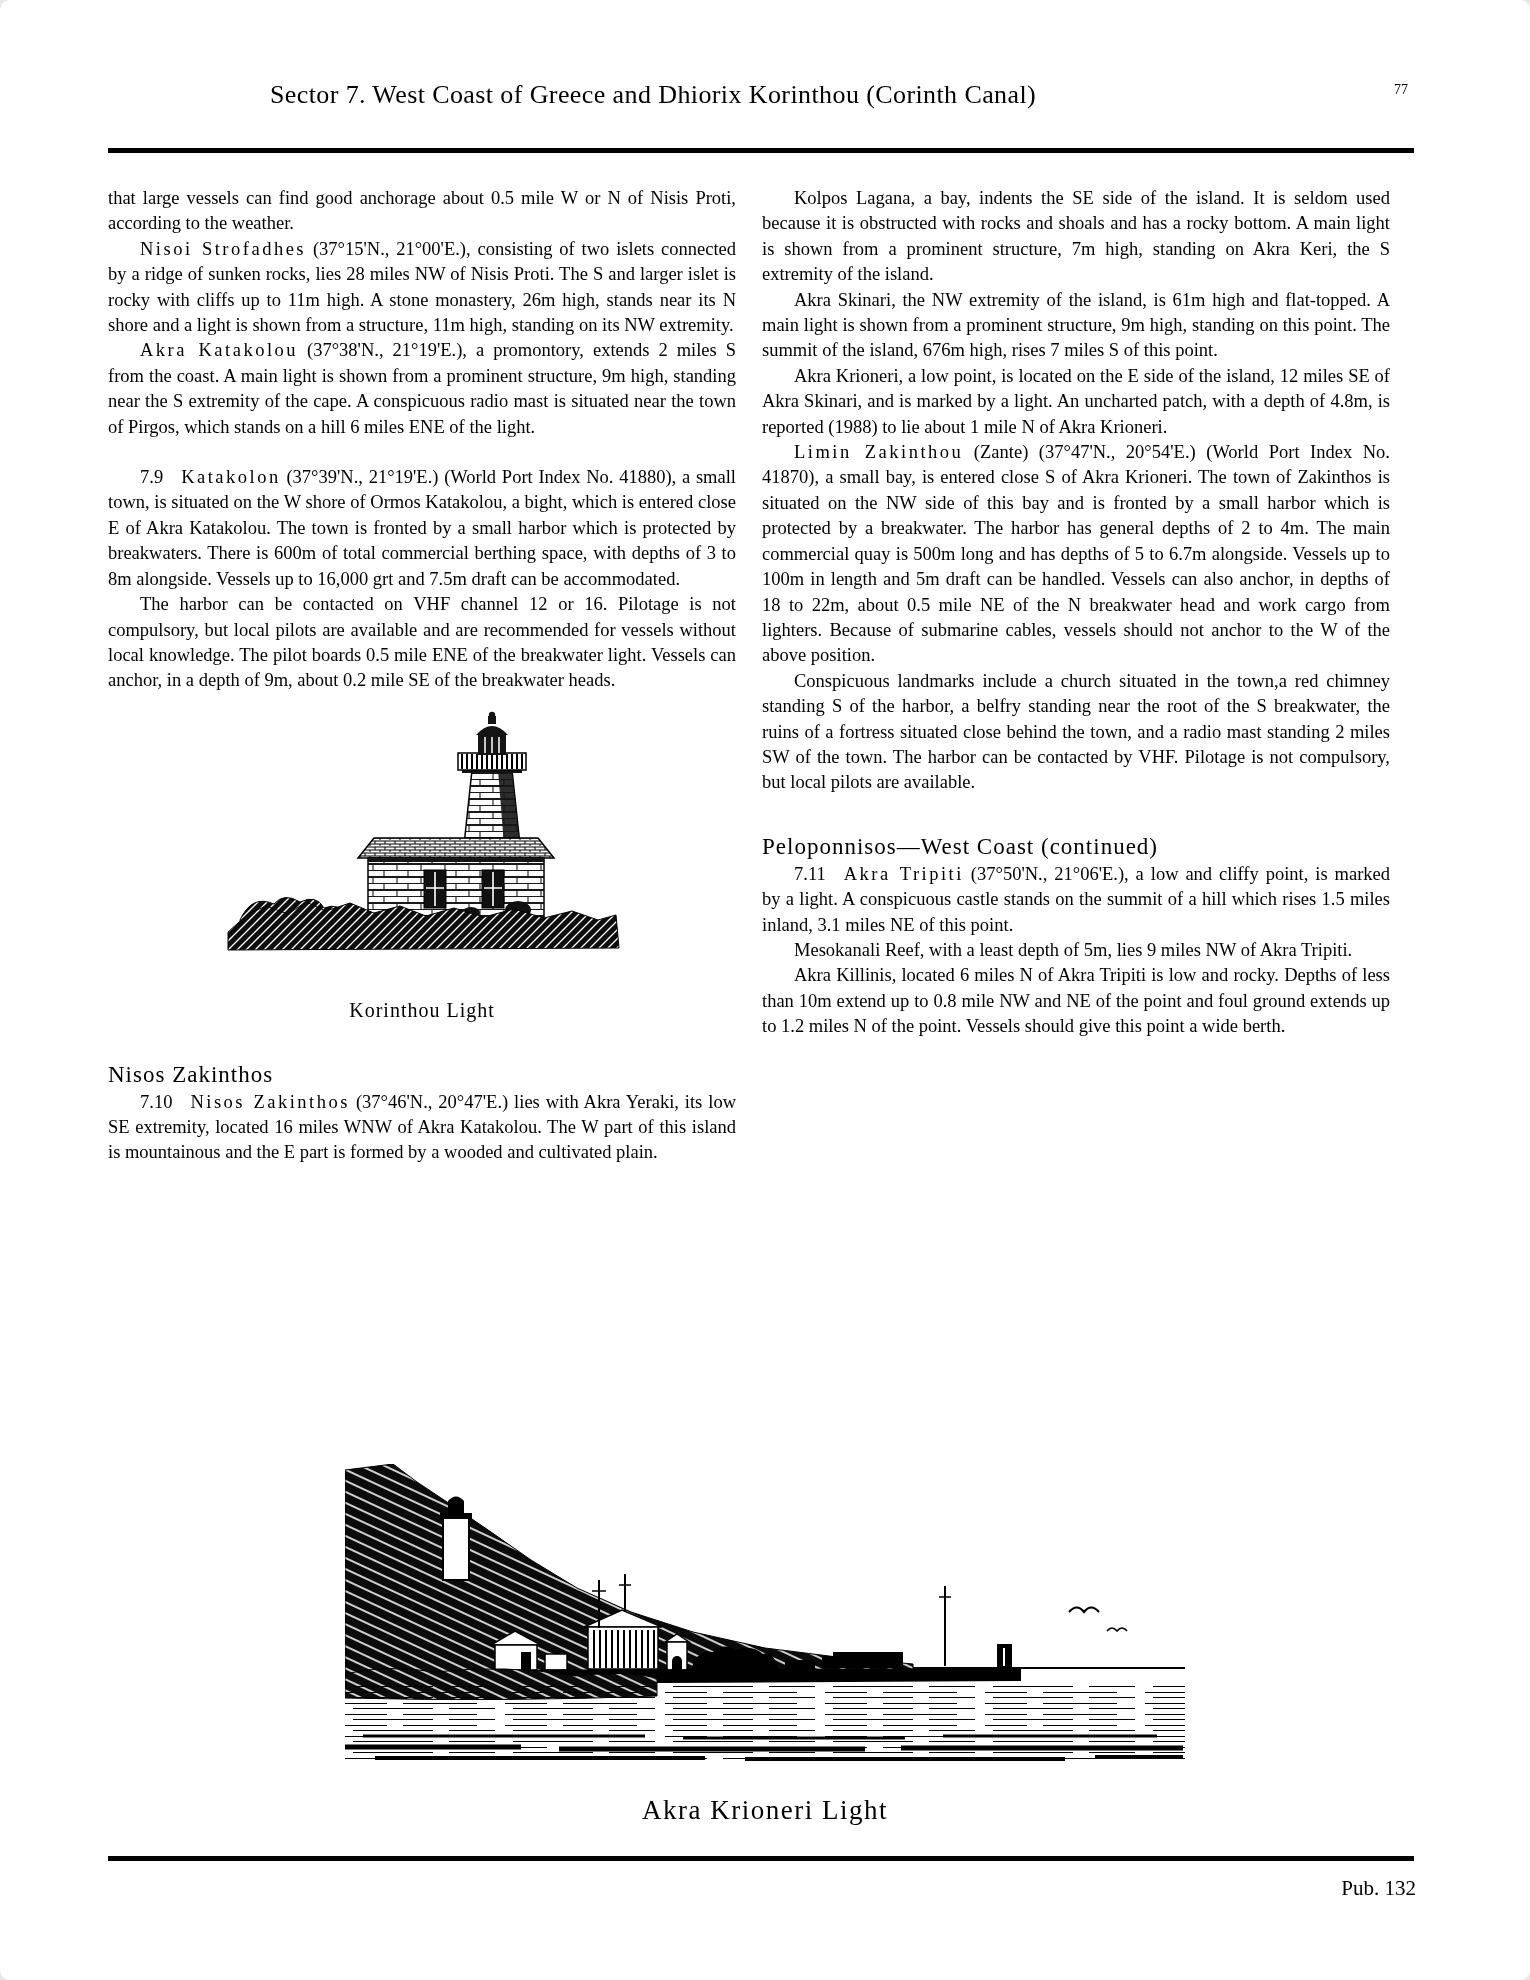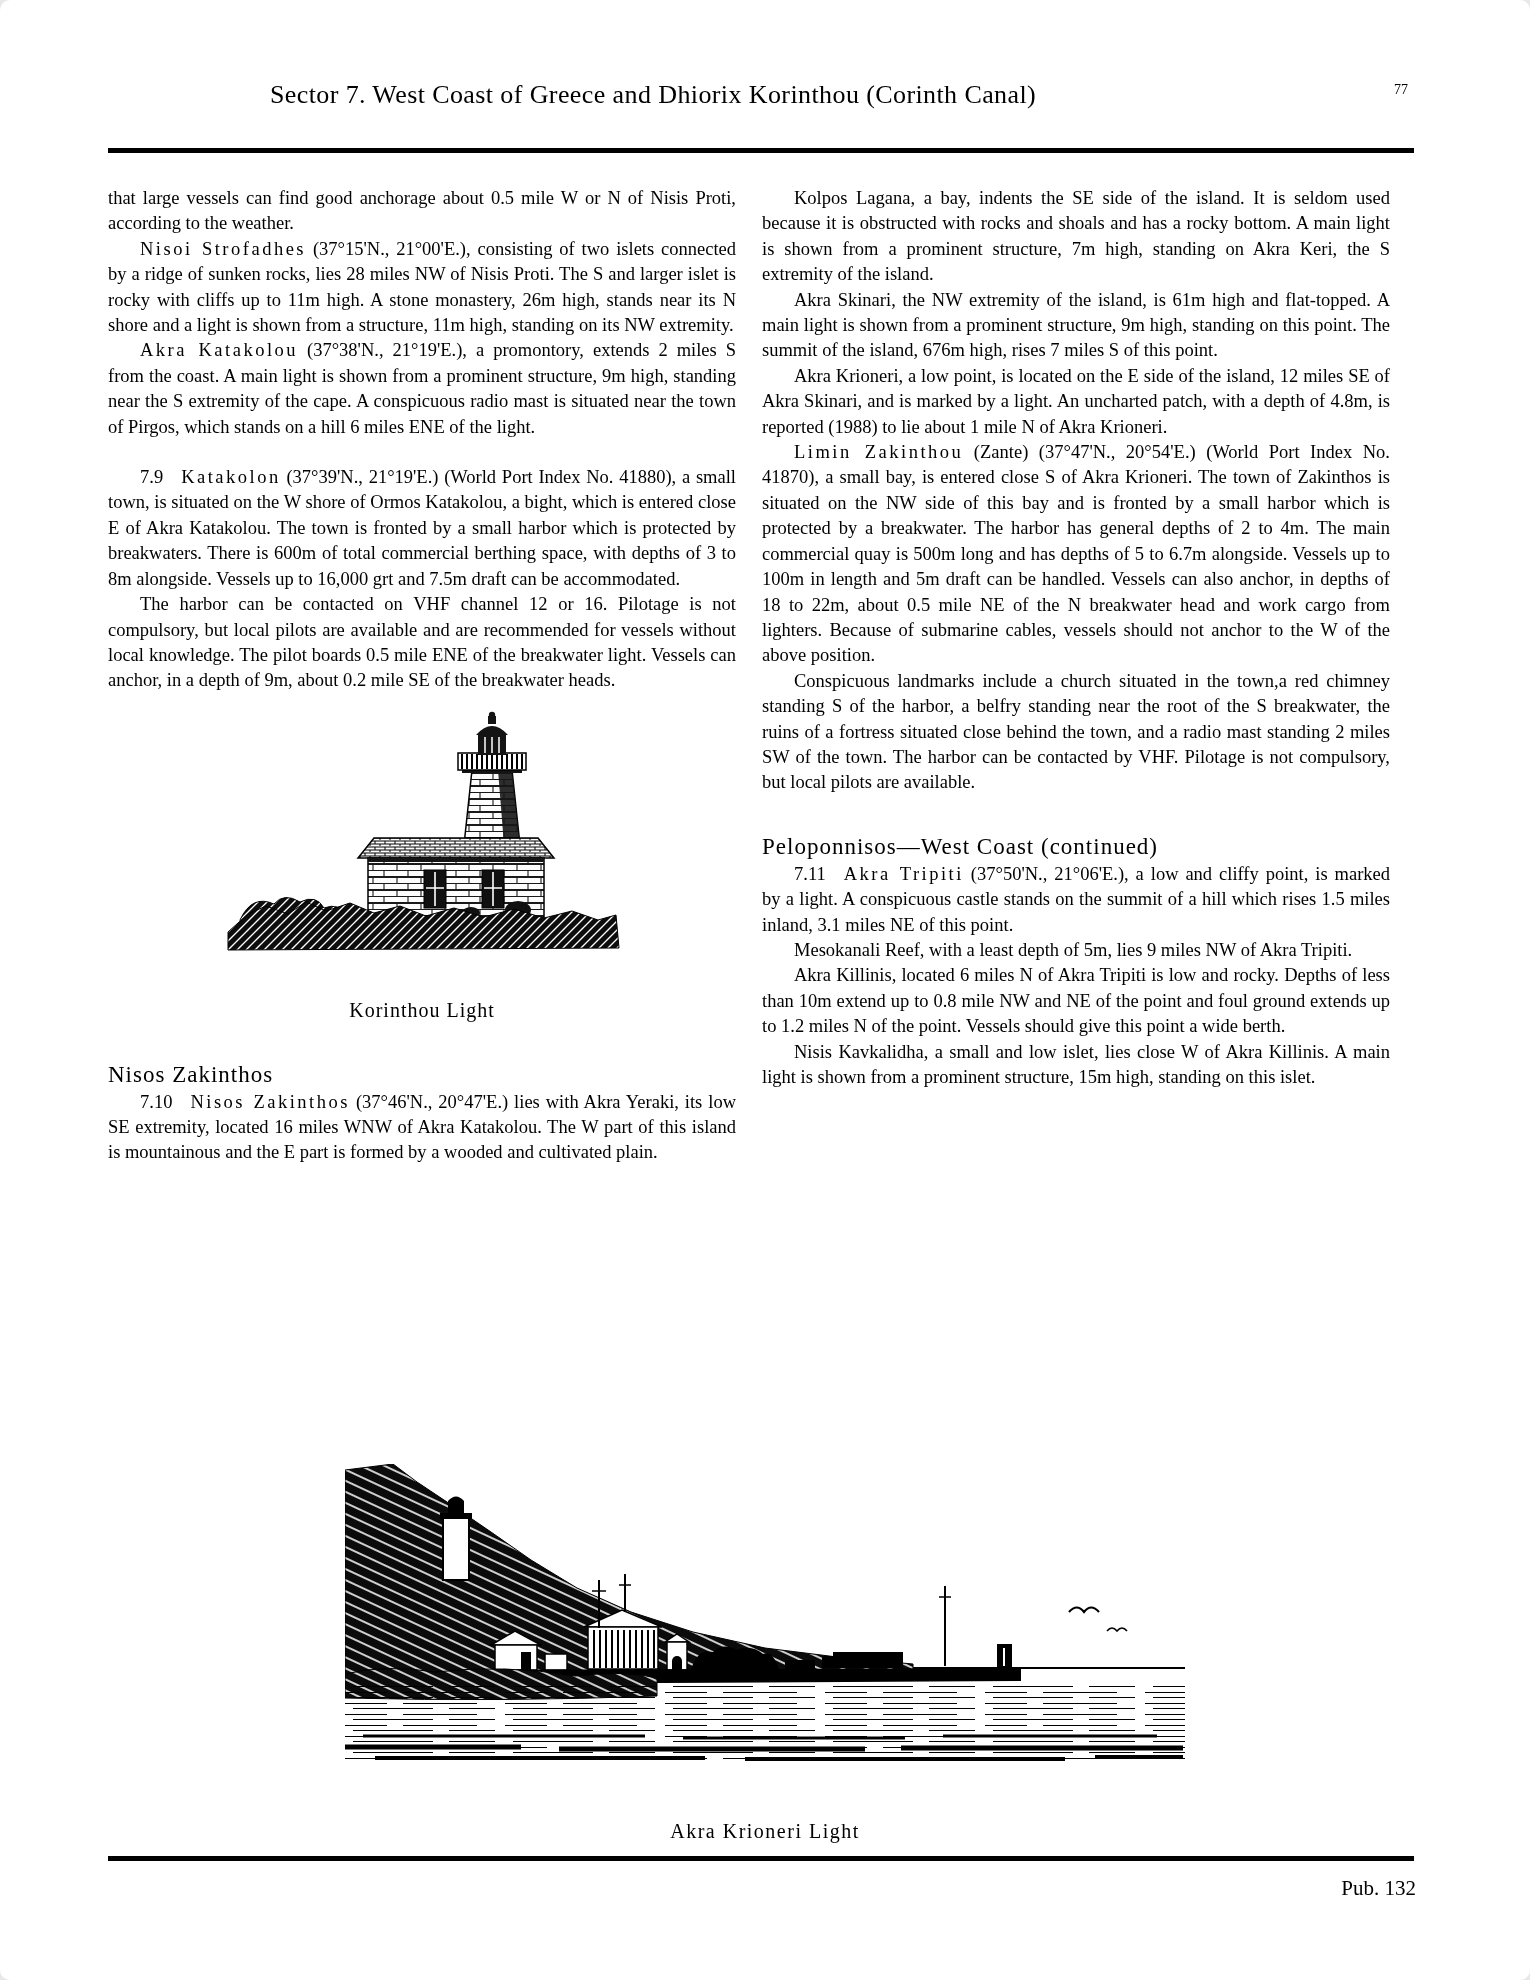--- a/index.html
+++ b/index.html
@@ -31,21 +31,21 @@
   }
   .after-head{}
   .fig1-wrap{margin:14px 0 0 0;text-align:center;}
   .fig-caption{
     margin-top:38px;text-align:center;font-size:20px;letter-spacing:1px;text-indent:0;
   }
   
   .bottom-fig{position:absolute;top:1464px;left:345px;width:840px;height:300px;}
   .bottom-caption{
     position:absolute;top:1795px;left:0;width:1530px;text-align:center;
-    font-size:20px;letter-spacing:1.5px;margin-top:25px;
+    font-size:27px;letter-spacing:1.5px;
   }
   .footer-pub{position:absolute;top:1876px;right:114px;font-size:21px;}
 </style>
 </head>
 <body>
 
 <div class="page">
 
   <div class="header-row">
     <div class="page-title">Sector 7. West Coast of Greece and Dhiorix Korinthou (Corinth Canal)</div>
@@ -123,21 +123,20 @@
       <p class="p"><span>Akra Skinari, the NW extremity of the island, is 61m high and flat-topped. A main light is shown from a prominent structure, 9m high, standing on this point. The summit of the island, 676m high, rises 7 miles S of this point.</span></p>
       <p class="p"><span>Akra Krioneri, a low point, is located on the E side of the island, 12 miles SE of Akra Skinari, and is marked by a light. An uncharted patch, with a depth of 4.8m, is reported (1988) to lie about 1 mile N of Akra Krioneri.</span></p>
       <p class="p"><span class="name">Limin Zakinthou</span><span> (Zante) (37°47'N., 20°54'E.) (World Port Index No. 41870), a small bay, is entered close S of Akra Krioneri. The town of Zakinthos is situated on the NW side of this bay and is fronted by a small harbor which is protected by a breakwater. The harbor has general depths of 2 to 4m. The main commercial quay is 500m long and has depths of 5 to 6.7m alongside. Vessels up to 100m in length and 5m draft can be handled. Vessels can also anchor, in depths of 18 to 22m, about 0.5 mile NE of the N breakwater head and work cargo from lighters. Because of submarine cables, vessels should not anchor to the W of the above position.</span></p>
       <p class="p"><span>Conspicuous landmarks include a church situated in the town,a red chimney standing S of the harbor, a belfry standing near the root of the S breakwater, the ruins of a fortress situated close behind the town, and a radio mast standing 2 miles SW of the town. The harbor can be contacted by VHF. Pilotage is not compulsory, but local pilots are available.</span></p>
 
       <h2 class="subhead">Peloponnisos—West Coast (continued)</h2>
 
       <p class="p after-head"><span class="num">7.11</span><span class="name">Akra Tripiti</span><span> (37°50'N., 21°06'E.), a low and cliffy point, is marked by a light. A conspicuous castle stands on the summit of a hill which rises 1.5 miles inland, 3.1 miles NE of this point.</span></p>
       <p class="p"><span>Mesokanali Reef, with a least depth of 5m, lies 9 miles NW of Akra Tripiti.</span></p>
       <p class="p"><span>Akra Killinis, located 6 miles N of Akra Tripiti is low and rocky. Depths of less than 10m extend up to 0.8 mile NW and NE of the point and foul ground extends up to 1.2 miles N of the point. Vessels should give this point a wide berth.</span></p>
-      <p class="p"><span>Nisis Kavkalidha, a small and low islet, lies close W of Akra Killinis. A main light is shown from a prominent structure, 15m high, standing on this islet.</span></p>
     </div>
   </div>
 
   <div class="bottom-fig">
     <svg width="840" height="300" viewBox="0 0 840 300">
       <defs>
         <pattern id="cliffh" width="10" height="10" patternUnits="userSpaceOnUse" patternTransform="rotate(25)">
           <rect width="10" height="10" fill="#0b0b0b"></rect>
           <path d="M0 5H10" stroke="#fff" stroke-width="1.6" fill="none"></path>
         </pattern>

